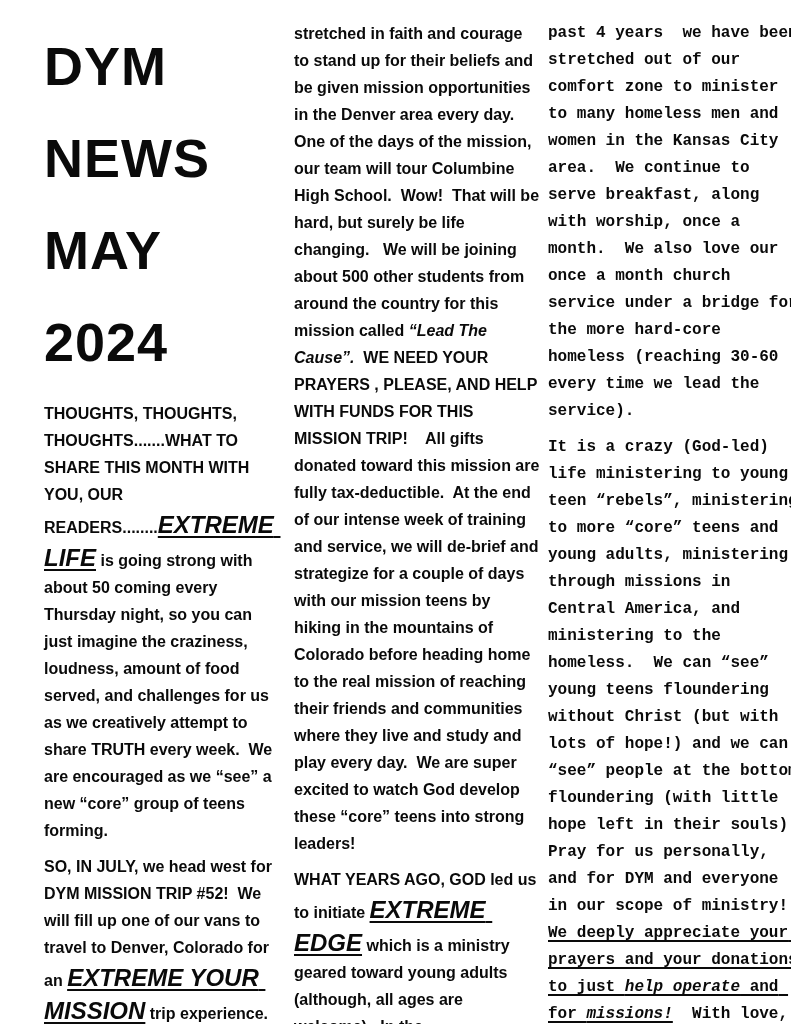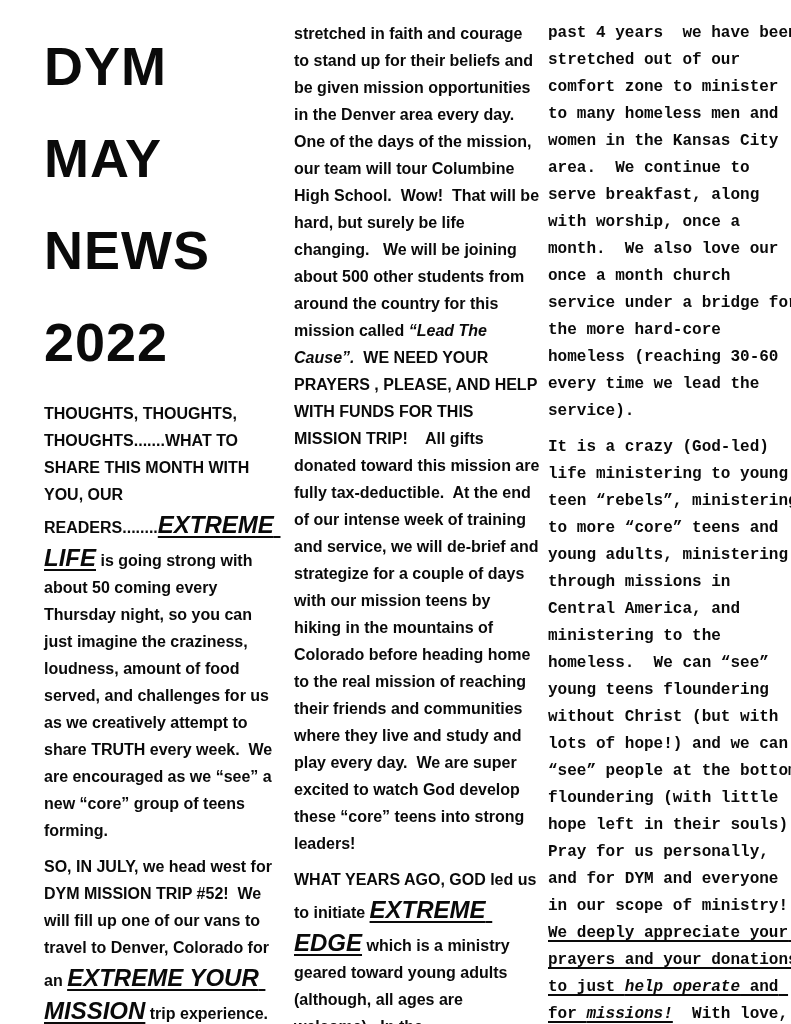--- a/index.html
+++ b/index.html
@@ -81,23 +81,23 @@
     letter-spacing: 0.5px;
   }
 </style>
 </head>
 <body>
 
 <div class="page">
   <div class="col col-left">
     <div class="masthead">
       <div class="masthead-line">DYM</div>
+      <div class="masthead-line">NEWS</div>
       <div class="masthead-line">MAY</div>
-      <div class="masthead-line">NEWS</div>
-      <div class="masthead-line">2022</div>
+      <div class="masthead-line">2024</div>
     </div>
   <p class="para"><span class="run">THOUGHTS, THOUGHTS, THOUGHTS.......WHAT TO SHARE THIS MONTH WITH  YOU, OUR READERS........</span><span class="run run-big">EXTREME LIFE</span><span class="run"> is going strong with about 50 coming every Thursday night, so you can just imagine the craziness, loudness, amount of food served, and challenges for us as we creatively attempt to share TRUTH every week.  We are encouraged as we “see” a new “core” group of teens forming.</span></p>
       <p class="para"><span class="run">SO, IN JULY, we head west for DYM MISSION TRIP #52!  We will fill up one of our vans to travel to Denver, Colorado for an </span><span class="run run-big">EXTREME YOUR MISSION</span><span class="run"> trip experience.  Teens on this trip will be</span></p>
     </div>
   <div class="col col-middle">
       <p class="para"><span class="run">stretched in faith and courage to stand up for their beliefs and be given mission opportunities in the Denver area every day.  One of the days of the mission, our team will tour Columbine High School.  Wow!  That will be hard, but surely be life changing.   We will be joining about 500 other students from around the country for this mission called </span><span class="run run-it">“Lead The Cause”.</span><span class="run">  WE NEED YOUR PRAYERS , PLEASE, AND HELP WITH FUNDS FOR THIS MISSION TRIP!    All gifts donated toward this mission are fully tax-deductible.  At the end of our intense week of training and service, we will de-brief and strategize for a couple of days with our mission teens by hiking in the mountains of Colorado before heading home to the real mission of reaching their friends and communities where they live and study and play every day.  We are super excited to watch God develop these “core” teens into strong leaders!</span></p>
       <p class="para"><span class="run">WHAT YEARS AGO, GOD led us to initiate </span><span class="run run-big">EXTREME EDGE</span><span class="run"> which is a ministry geared toward young adults (although, all ages are welcome).  In the</span></p>
     </div>
   <div class="col col-right">
       <p class="para"><span class="run">past 4 years  we have been stretched out of our comfort zone to minister to many homeless men and women in the Kansas City area.  We continue to serve breakfast, along with worship, once a month.  We also love our once a month church service under a bridge for the more hard-core homeless (reaching 30-60 every time we lead the service).</span></p>

